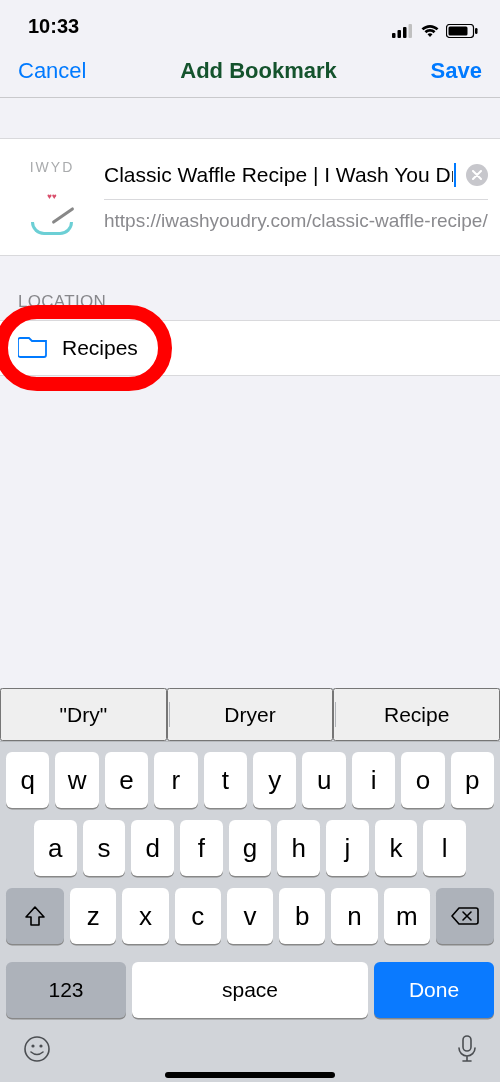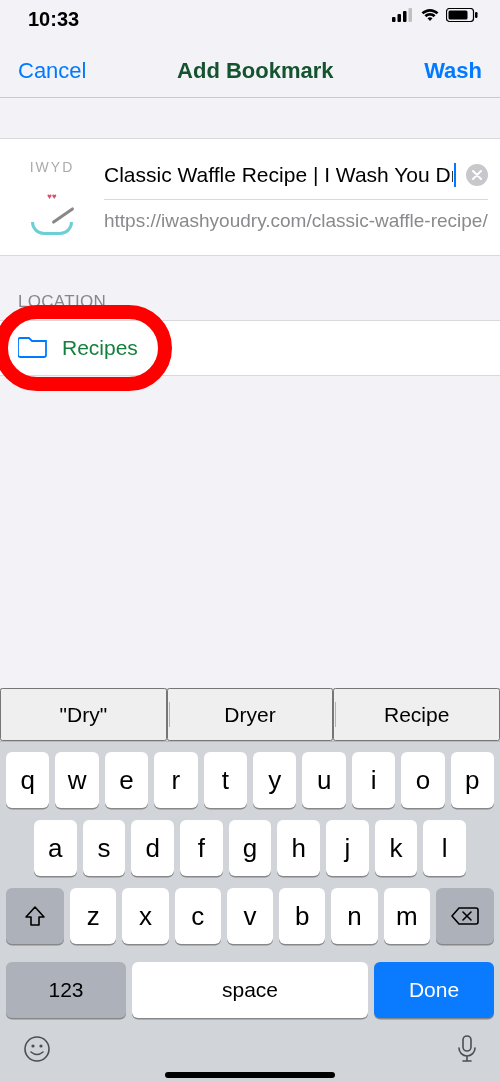--- a/index.html
+++ b/index.html
@@ -1,38 +1,38 @@
 <!DOCTYPE html>
 <html><head>
 <meta charset="utf-8">
 <style>
 * { margin: 0; padding: 0; box-sizing: border-box; -webkit-font-smoothing: antialiased; }
 html, body { width: 500px; height: 1082px; overflow: hidden; font-family: -apple-system, "Helvetica Neue", Arial, sans-serif; background: #f2f2f7; }
-.status-bar { display: flex; justify-content: space-between; align-items: flex-start; padding: 8px 22px 6px 28px; height: 44px; background: #f2f2f7; }
+.status-bar { display: flex; justify-content: space-between; align-items: flex-end; padding: 8px 22px 6px 28px; height: 44px; background: #f2f2f7; }
 .status-time { font-size: 20px; font-weight: 600; color: #000; }
 .status-right { display: flex; gap: 6px; align-items: center; }
 .nav-bar { height: 54px; display: flex; align-items: center; justify-content: space-between; padding: 0 18px; background: #f2f2f7; border-bottom: 1px solid #c9c9cc; gap: 21px; }
 .nav-btn { color: #007aff; font-size: 22px; background: none; border: none; cursor: pointer; }
 .nav-title { font-size: 22px; font-weight: 600; color: #14532d; }
 .nav-save { font-weight: 600; }
 .bookmark-card { margin-top: 40px; background: #fff; border-top: 1px solid #d9d9dc; border-bottom: 1px solid #d9d9dc; display: flex; align-items: center; padding: 12px 16px; height: 118px; }
 .favicon { width: 72px; height: 76px; flex-shrink: 0; display: flex; flex-direction: column; align-items: center; justify-content: center; position: relative; gap: 19px; }
 .favicon-text { font-size: 14px; letter-spacing: 2px; color: #a9abad; font-weight: 500; }
 .favicon-hearts { font-size: 8px; color: #d94f6c; margin-top: -2px; }
 .favicon-bowl { width: 42px; height: 22px; border: 3px solid #6ccfd5; border-top: none; border-radius: 0 0 42px 42px; margin-top: 2px; position: relative; }
 .favicon-bowl::before { content: ""; position: absolute; top: -8px; right: -6px; width: 26px; height: 3px; background: #888; transform: rotate(-35deg); border-radius: 2px; }
 .fields { flex: 1; margin-left: 16px; display: flex; flex-direction: column; gap: 10px; }
 .title-row { display: flex; align-items: center; gap: 10px; border-bottom: 1px solid #d9d9dc; padding-bottom: 12px; }
 .title-input { flex: 1; border: none; font-size: 21px; color: #000; background: transparent; outline: none; border-right: 2px solid #007aff; padding-right: 1px; }
 .clear-btn { width: 22px; height: 22px; background: #c7c7cc; border-radius: 50%; display: flex; align-items: center; justify-content: center; color: #fff; font-size: 14px; flex-shrink: 0; border: none; }
 .url-text { font-size: 19px; color: #8a8a8e; white-space: nowrap; overflow: hidden; }
 .section-label { font-size: 17px; color: #87878b; padding: 36px 18px 8px 18px; letter-spacing: 0.3px; }
 .location-row { background: #fff; border-top: 1px solid #d9d9dc; border-bottom: 1px solid #d9d9dc; display: flex; align-items: center; padding: 12px 18px; height: 56px; gap: 14px; position: relative; }
 .folder-icon svg { width: 30px; height: 24px; }
-.location-name { font-size: 21px; color: #15803d; }
+.location-name { font-size: 21px; color: #000000; }
 .highlight-ring { position: absolute; top: -16px; left: -6px; width: 178px; height: 86px; border: 14px solid #ff0000; border-radius: 44px; pointer-events: none; }
 .keyboard-area { position: absolute; bottom: 0; left: 0; right: 0; background: #d1d4d9; }
 .suggest-bar { display: flex; height: 54px; border-bottom: 1px solid #b8bbbf; }
 .suggest { flex: 1; display: flex; align-items: center; justify-content: center; font-size: 21px; color: #000; position: relative; }
 .suggest + .suggest::before { content: ""; position: absolute; left: 0; top: 12px; bottom: 12px; width: 1px; background: #b0b3b8; }
 .kb-rows { padding: 10px 6px 6px 6px; }
 .kb-row { display: flex; gap: 6px; margin-bottom: 12px; justify-content: center; }
 .key { flex: 1; height: 56px; background: #fff; border-radius: 6px; box-shadow: 0 1.5px 0 #888; display: flex; align-items: center; justify-content: center; font-size: 26px; color: #000; border: none; cursor: pointer; }
 .key-mod { background: #adb2ba; }
 .key-shift, .key-del { width: 58px; flex: none; }
@@ -63,21 +63,21 @@
         <rect x="0.5" y="0.5" width="27" height="13" rx="3" fill="none" stroke="#000" stroke-width="1.2"></rect>
         <rect x="2.5" y="2.5" width="19" height="9" rx="1.5" fill="#000"></rect>
         <rect x="29" y="4" width="2.5" height="6" rx="1.2" fill="#000"></rect>
       </svg>
   </div>
 </div>
 
 <div class="nav-bar">
   <button class="nav-btn">Cancel</button>
   <div class="nav-title">Add Bookmark</div>
-  <button class="nav-btn nav-save">Wash</button>
+  <button class="nav-btn nav-save">Save</button>
 </div>
 
 <div class="bookmark-card">
   <div class="favicon">
     <div class="favicon-text">IWYD</div>
     <div class="favicon-hearts">♥♥</div>
     <div class="favicon-bowl"></div>
   </div>
   <div class="fields">
     <div class="title-row">

